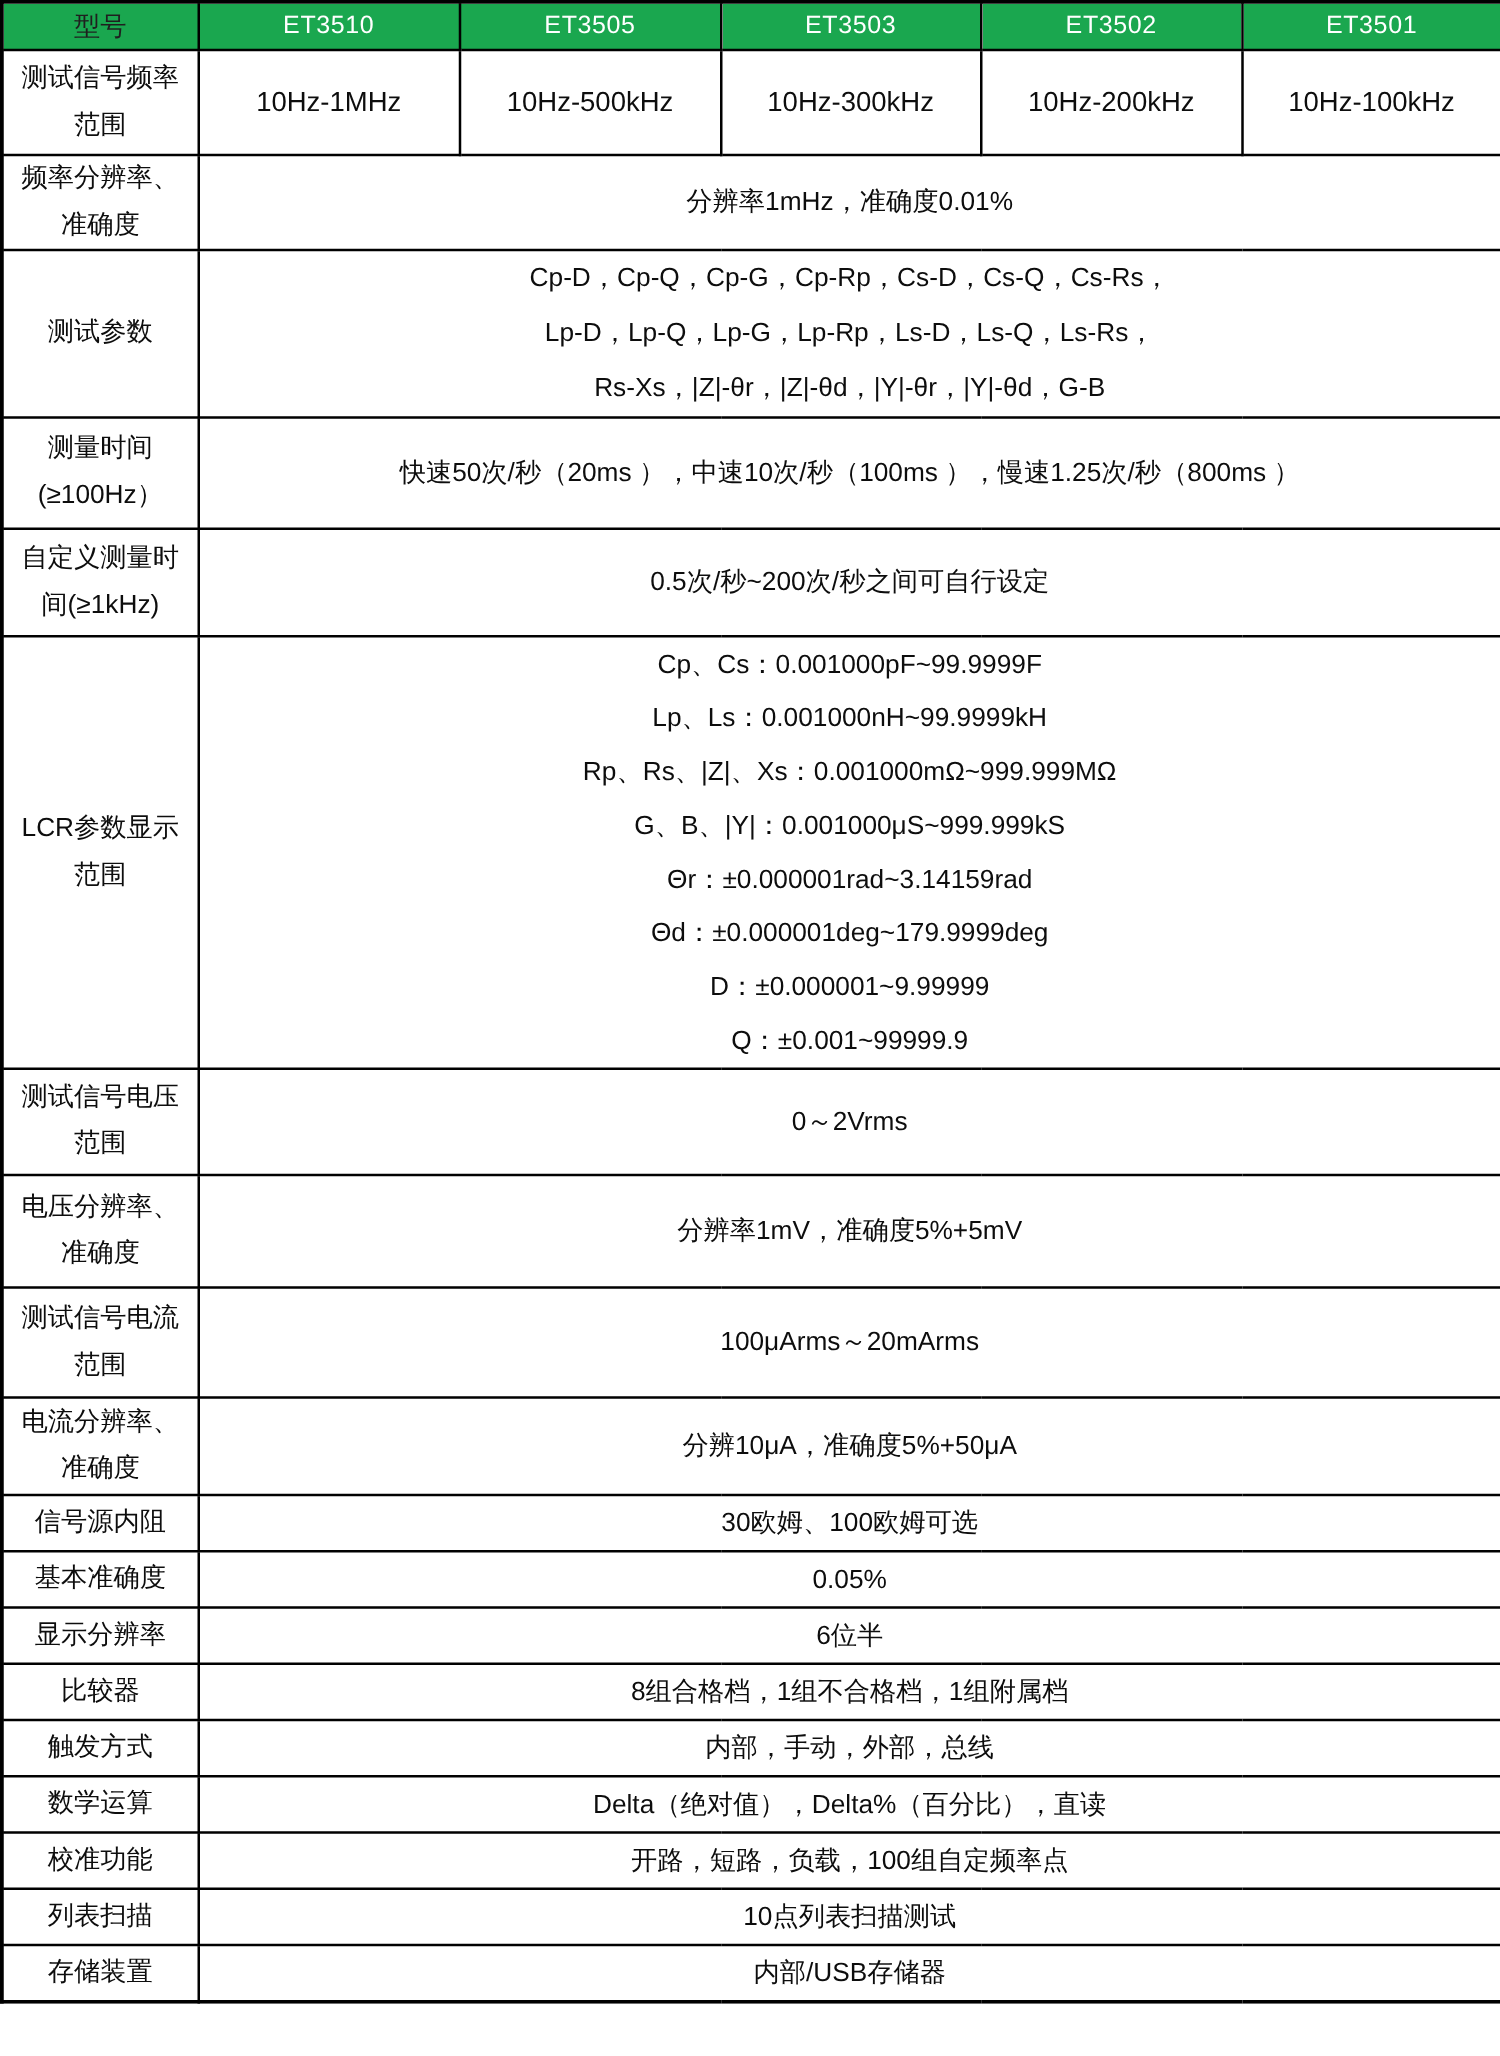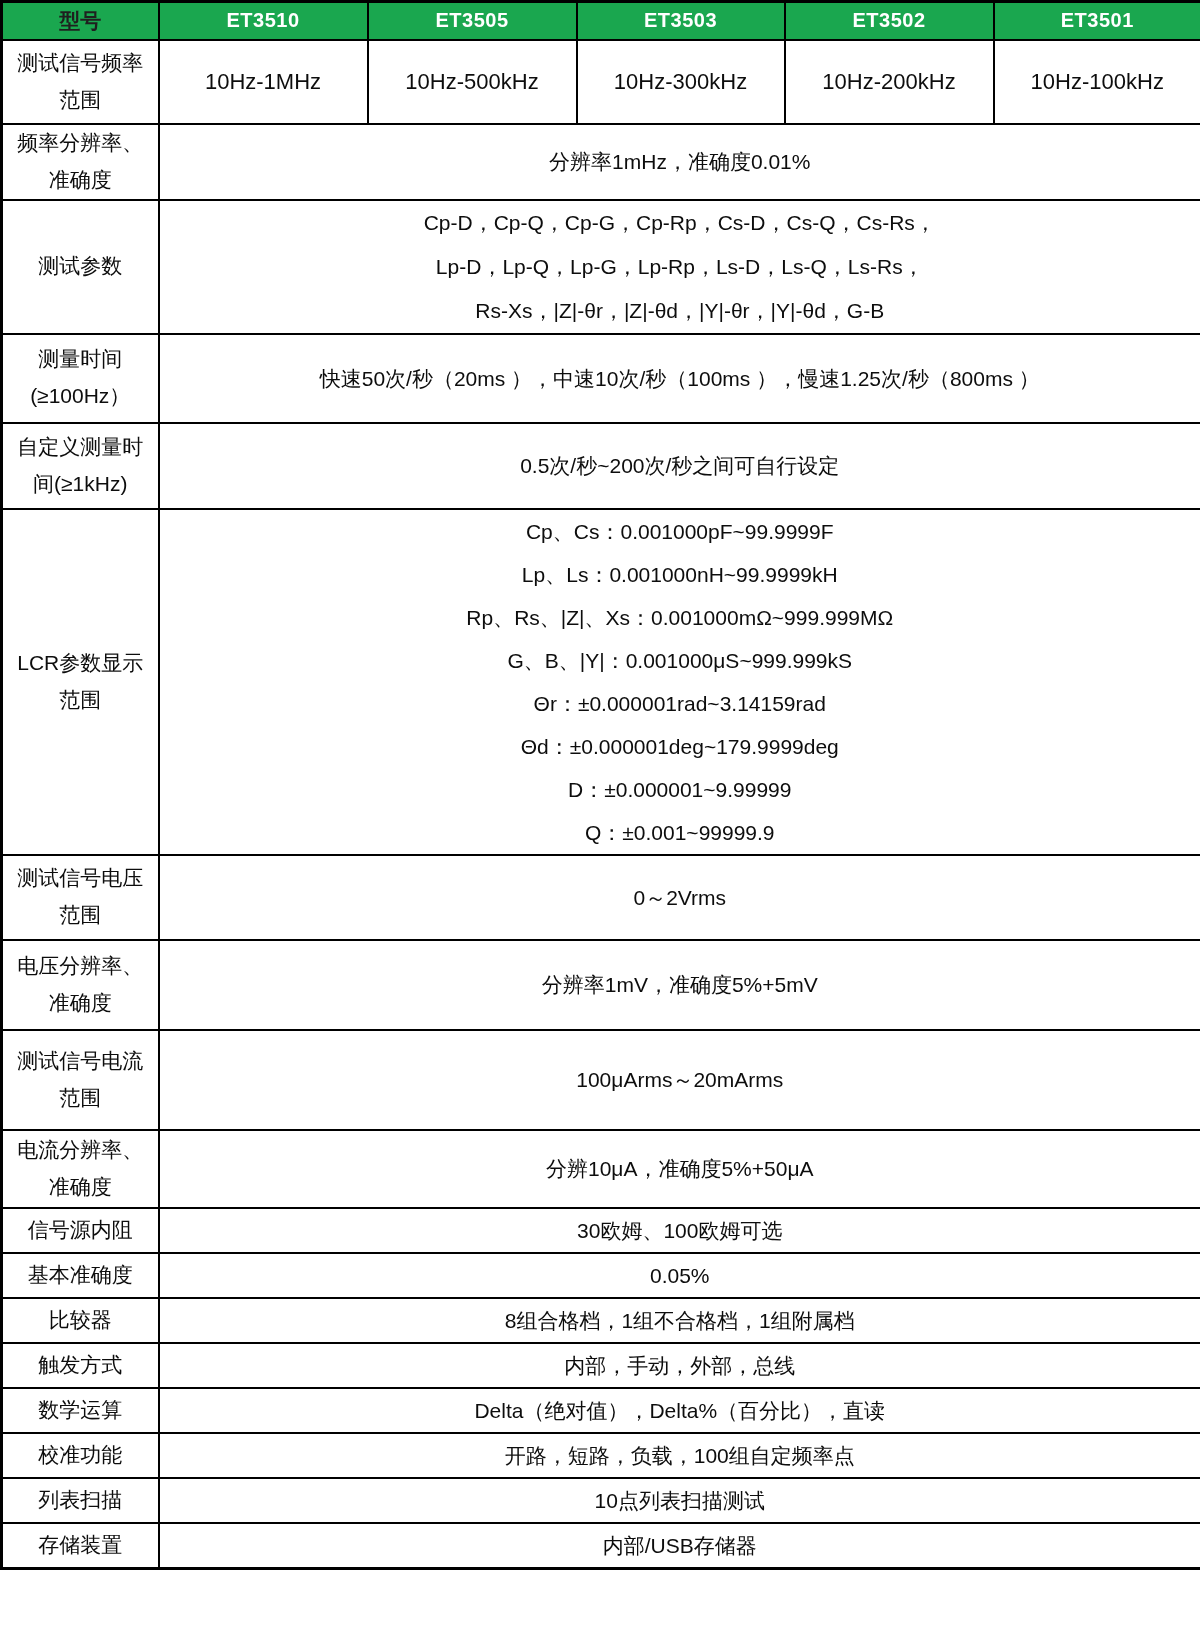--- a/index.html
+++ b/index.html
@@ -2,21 +2,21 @@
 <html style="--green: #1aa74f; --border: #000000; --model-text: #ffffff; --corner-text: #1f1f1f;"><head>
 <meta charset="utf-8">
 <style>
   html,body{margin:0;padding:0;background:#ffffff;}
   body{font-family:"Liberation Sans","DejaVu Sans",sans-serif;color:#111;}
   .spec-wrap{width:1200px;}
   table.spec{border-collapse:collapse;width:1200px;table-layout:fixed;
     border:3px solid var(--border,#000);}
   td,th{border:2px solid var(--border,#000);text-align:center;vertical-align:middle;
     padding:0;overflow:hidden;}
-  th{background:var(--green,#1aa74f);font-weight:bold;font-size:20px;margin-top:26px;}
+  th{background:var(--green,#1aa74f);font-weight:normal;font-size:20px;margin-top:26px;}
   th.model{color:var(--model-text,#fff);letter-spacing:0.5px;}
   th.corner{color:var(--corner-text,#1f1f1f);font-size:21px;}
   td.label{font-size:21px;padding:0 9px;line-height:1.75;color:#0d0d0d;margin-top:33px;}
   td.value{font-size:21px;color:#0d0d0d;}
   td.value .line{line-height:43px;}
   tr.lh44 td.value .line{line-height:44px;}
   tr.lh40 td.value .line{line-height:40px;}
   td.freq-val{font-size:22px;color:#0d0d0d;}
 </style>
 </head>
@@ -103,21 +103,21 @@
       </td>
     </tr>
 
     <tr style="height:90px">
       <td class="label">电压分辨率、准确度</td>
       <td class="value" colspan="5">
         <div class="line">分辨率1mV，准确度5%+5mV</div>
       </td>
     </tr>
 
-    <tr style="height:100px">
+    <tr style="height:88px">
       <td class="label">测试信号电流范围</td>
       <td class="value" colspan="5">
         <div class="line">100μArms～20mArms</div>
       </td>
     </tr>
 
     <tr style="height:78px">
       <td class="label">电流分辨率、准确度</td>
       <td class="value" colspan="5">
         <div class="line">分辨10μA，准确度5%+50μA</div>
@@ -132,20 +132,26 @@
       </td>
     </tr>
 
     <tr style="height:39px">
       <td class="label">基本准确度</td>
       <td class="value" colspan="5">
         <div class="line">0.05%</div>
       </td>
     </tr>
 
+    <tr style="height:36px">
+      <td class="label">显示分辨率</td>
+      <td class="value" colspan="5">
+        <div class="line">6位半</div>
+      </td>
+    </tr>
 
     <tr style="height:36px">
       <td class="label">比较器</td>
       <td class="value" colspan="5">
         <div class="line">8组合格档，1组不合格档，1组附属档</div>
       </td>
     </tr>
 
     <tr style="height:40px">
       <td class="label">触发方式</td>

